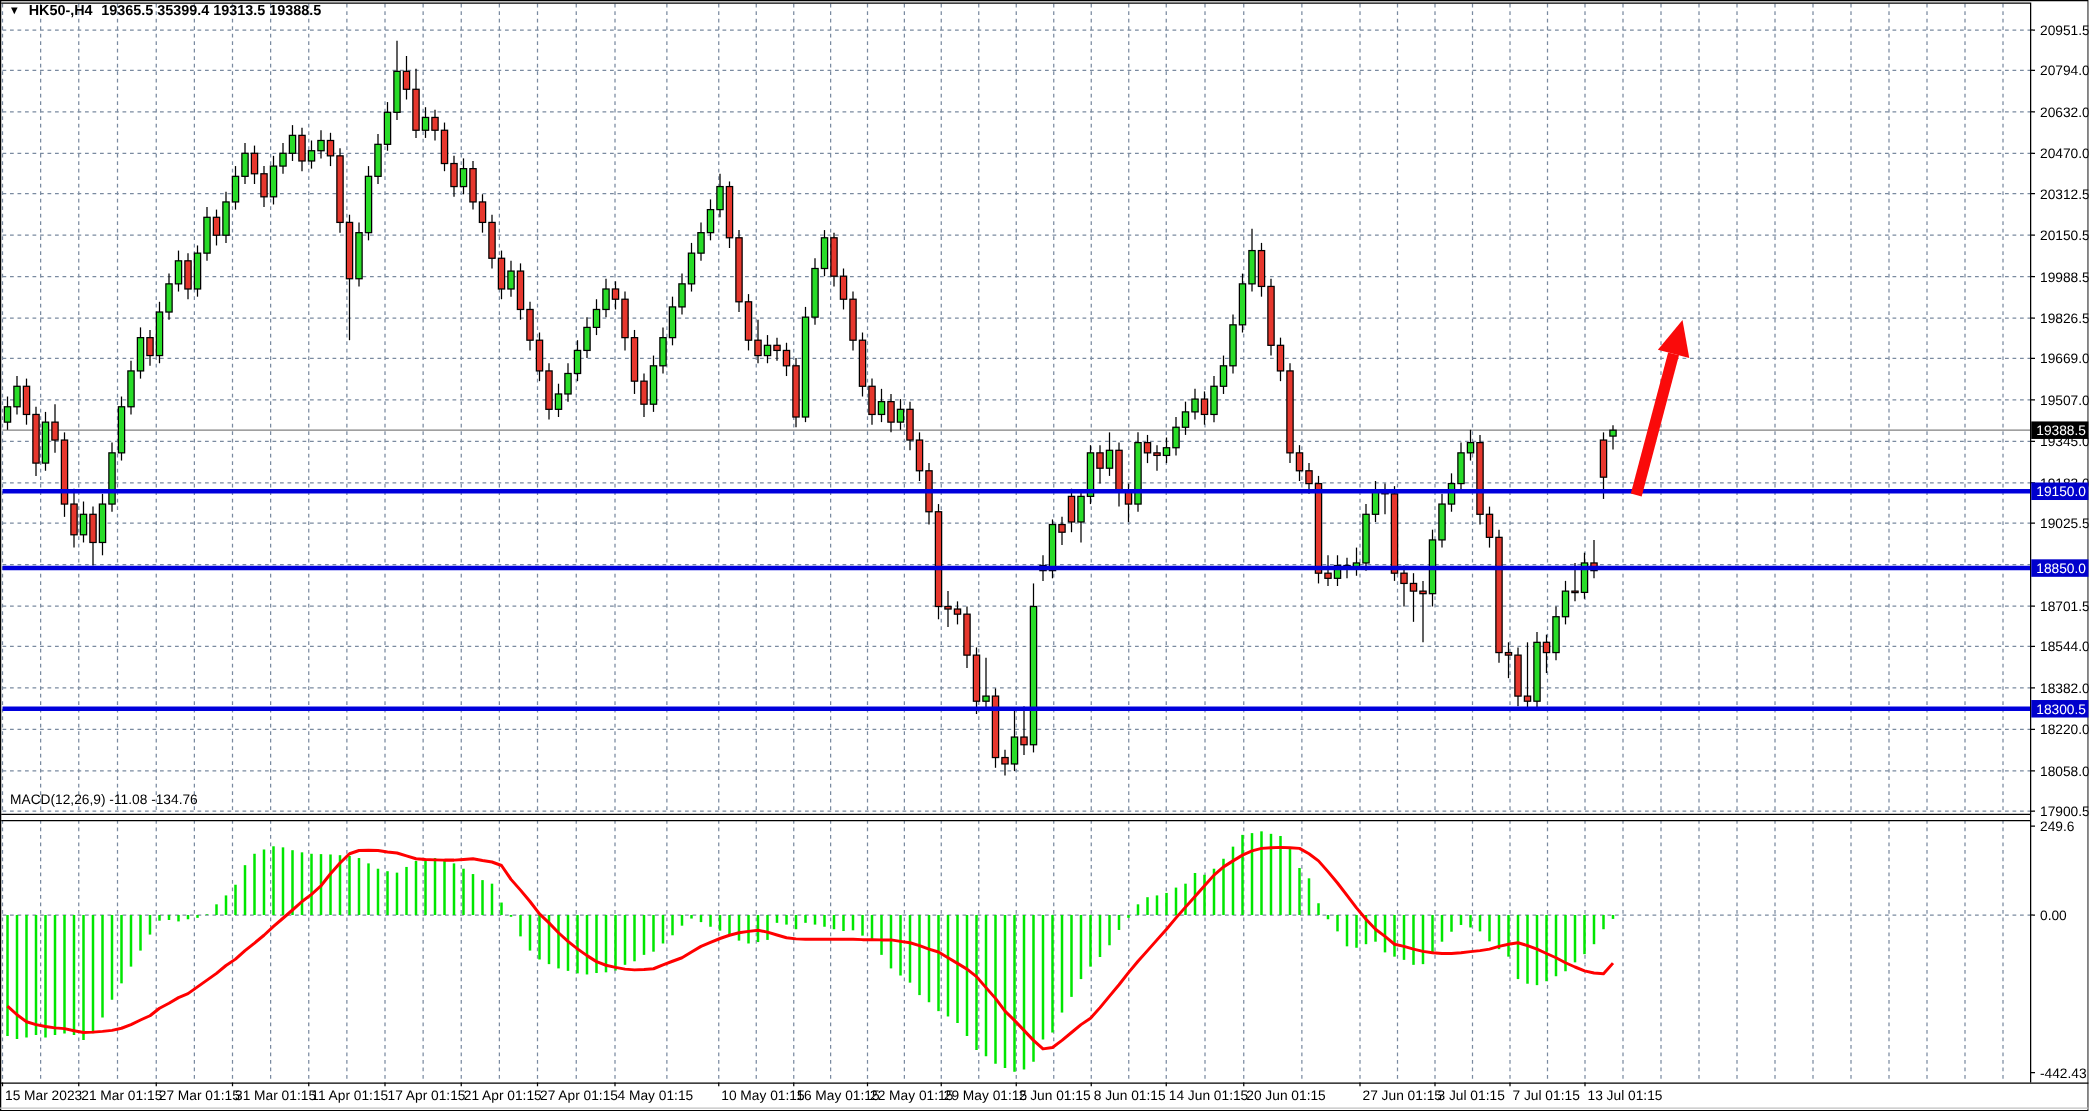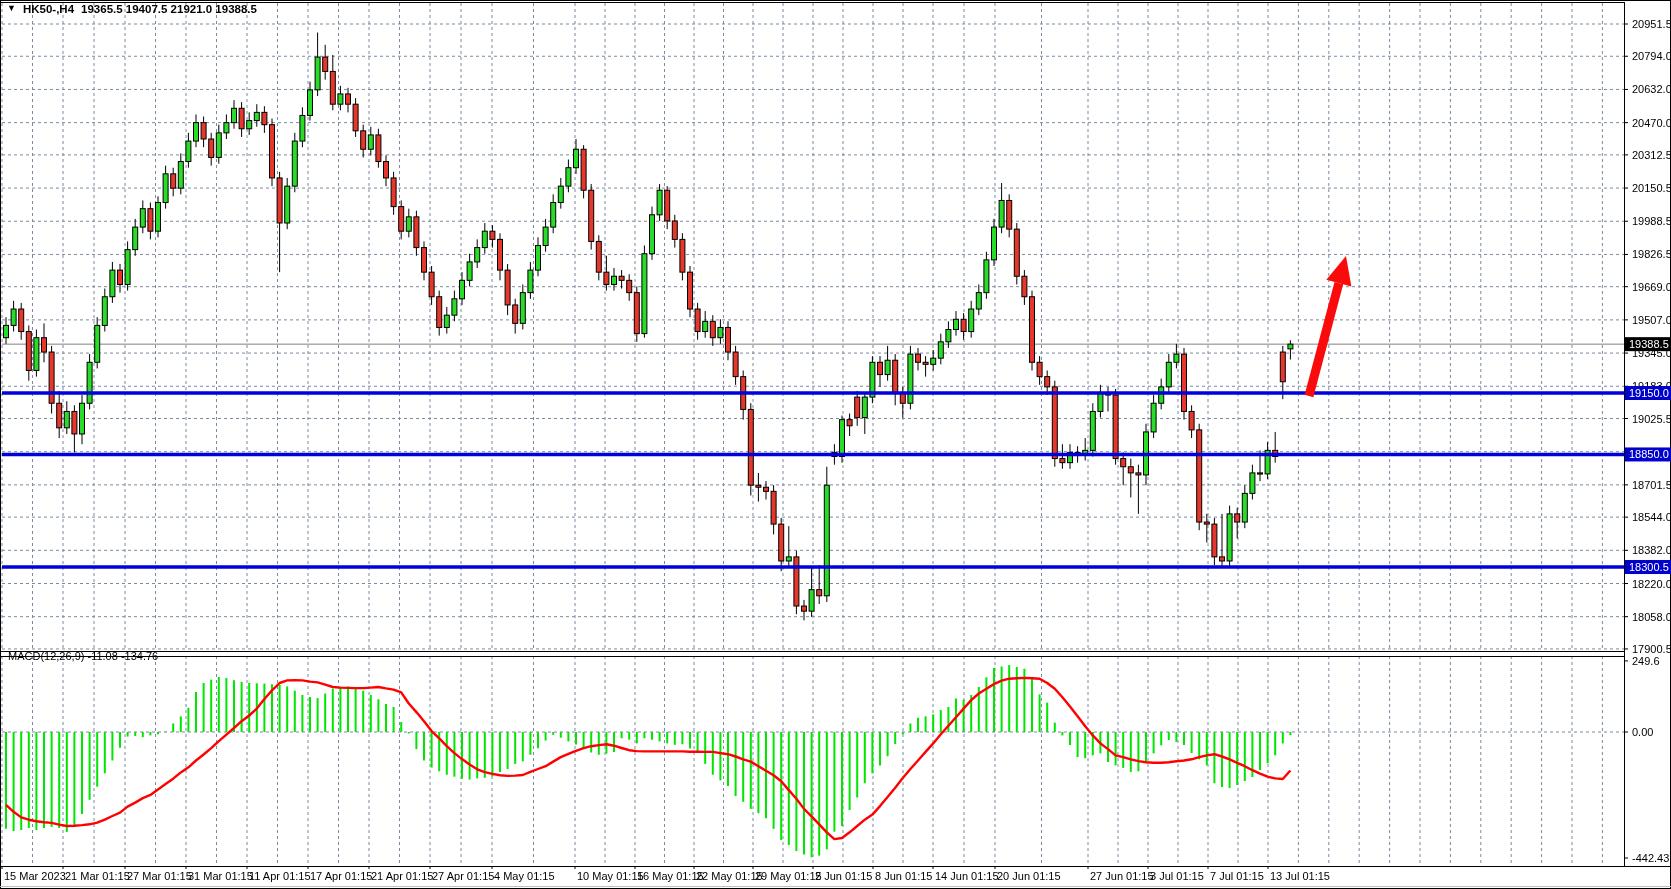--- a/index.html
+++ b/index.html
@@ -2,21 +2,21 @@
 <html><head>
 <meta charset="utf-8">
 <style>
   html,body{margin:0;padding:0;background:#ffffff;}
   body{font-family:"Liberation Sans","DejaVu Sans",sans-serif;}
   #window{position:relative;width:1671px;height:889px;background:#fff;overflow:hidden;}
   #plot{position:absolute;left:0;top:0;}
   .overlay{position:absolute;color:#000;white-space:pre;}
   #chart-title{left:7px;top:3px;font-size:11.5px;font-weight:700;display:flex;align-items:center;gap:7px;}
   #chart-title .tri{font-size:9px;font-weight:400;position:relative;top:-1px;cursor:pointer;}
-  #macd-title{left:8px;top:650px;font-size:11px;font-weight:400;}
+  #macd-title{left:8px;top:634px;font-size:11px;font-weight:400;}
 </style>
 </head>
 <body>
 
 <div id="window">
   <svg id="plot" width="1671" height="889">
       <g stroke="#7a8aa0" stroke-width="1" stroke-dasharray="3 3" fill="none">
         <line x1="2" y1="3" x2="2" y2="651"></line>
         <line x1="2" y1="656" x2="2" y2="866"></line>
         <line x1="32.5" y1="3" x2="32.5" y2="651"></line>
@@ -771,17 +771,17 @@
         <line x1="1208" y1="866" x2="1208" y2="869" stroke="#000"></line>
         <text x="1210" y="880">7 Jul 01:15</text>
         <line x1="1268" y1="866" x2="1268" y2="869" stroke="#000"></line>
         <text x="1270" y="880">13 Jul 01:15</text>
       </g>
     </svg>
 
   <div id="chart-title" class="overlay">
     <span class="tri">▼</span>
     <span>HK50-,H4</span>
-    <span>19365.5 19407.5 21921.0 19388.5</span>
+    <span>19365.5 35399.4 19313.5 19388.5</span>
   </div>
 
   <div id="macd-title" class="overlay">MACD(12,26,9) -11.08 -134.76</div>
 </div>
 
 </body></html>

